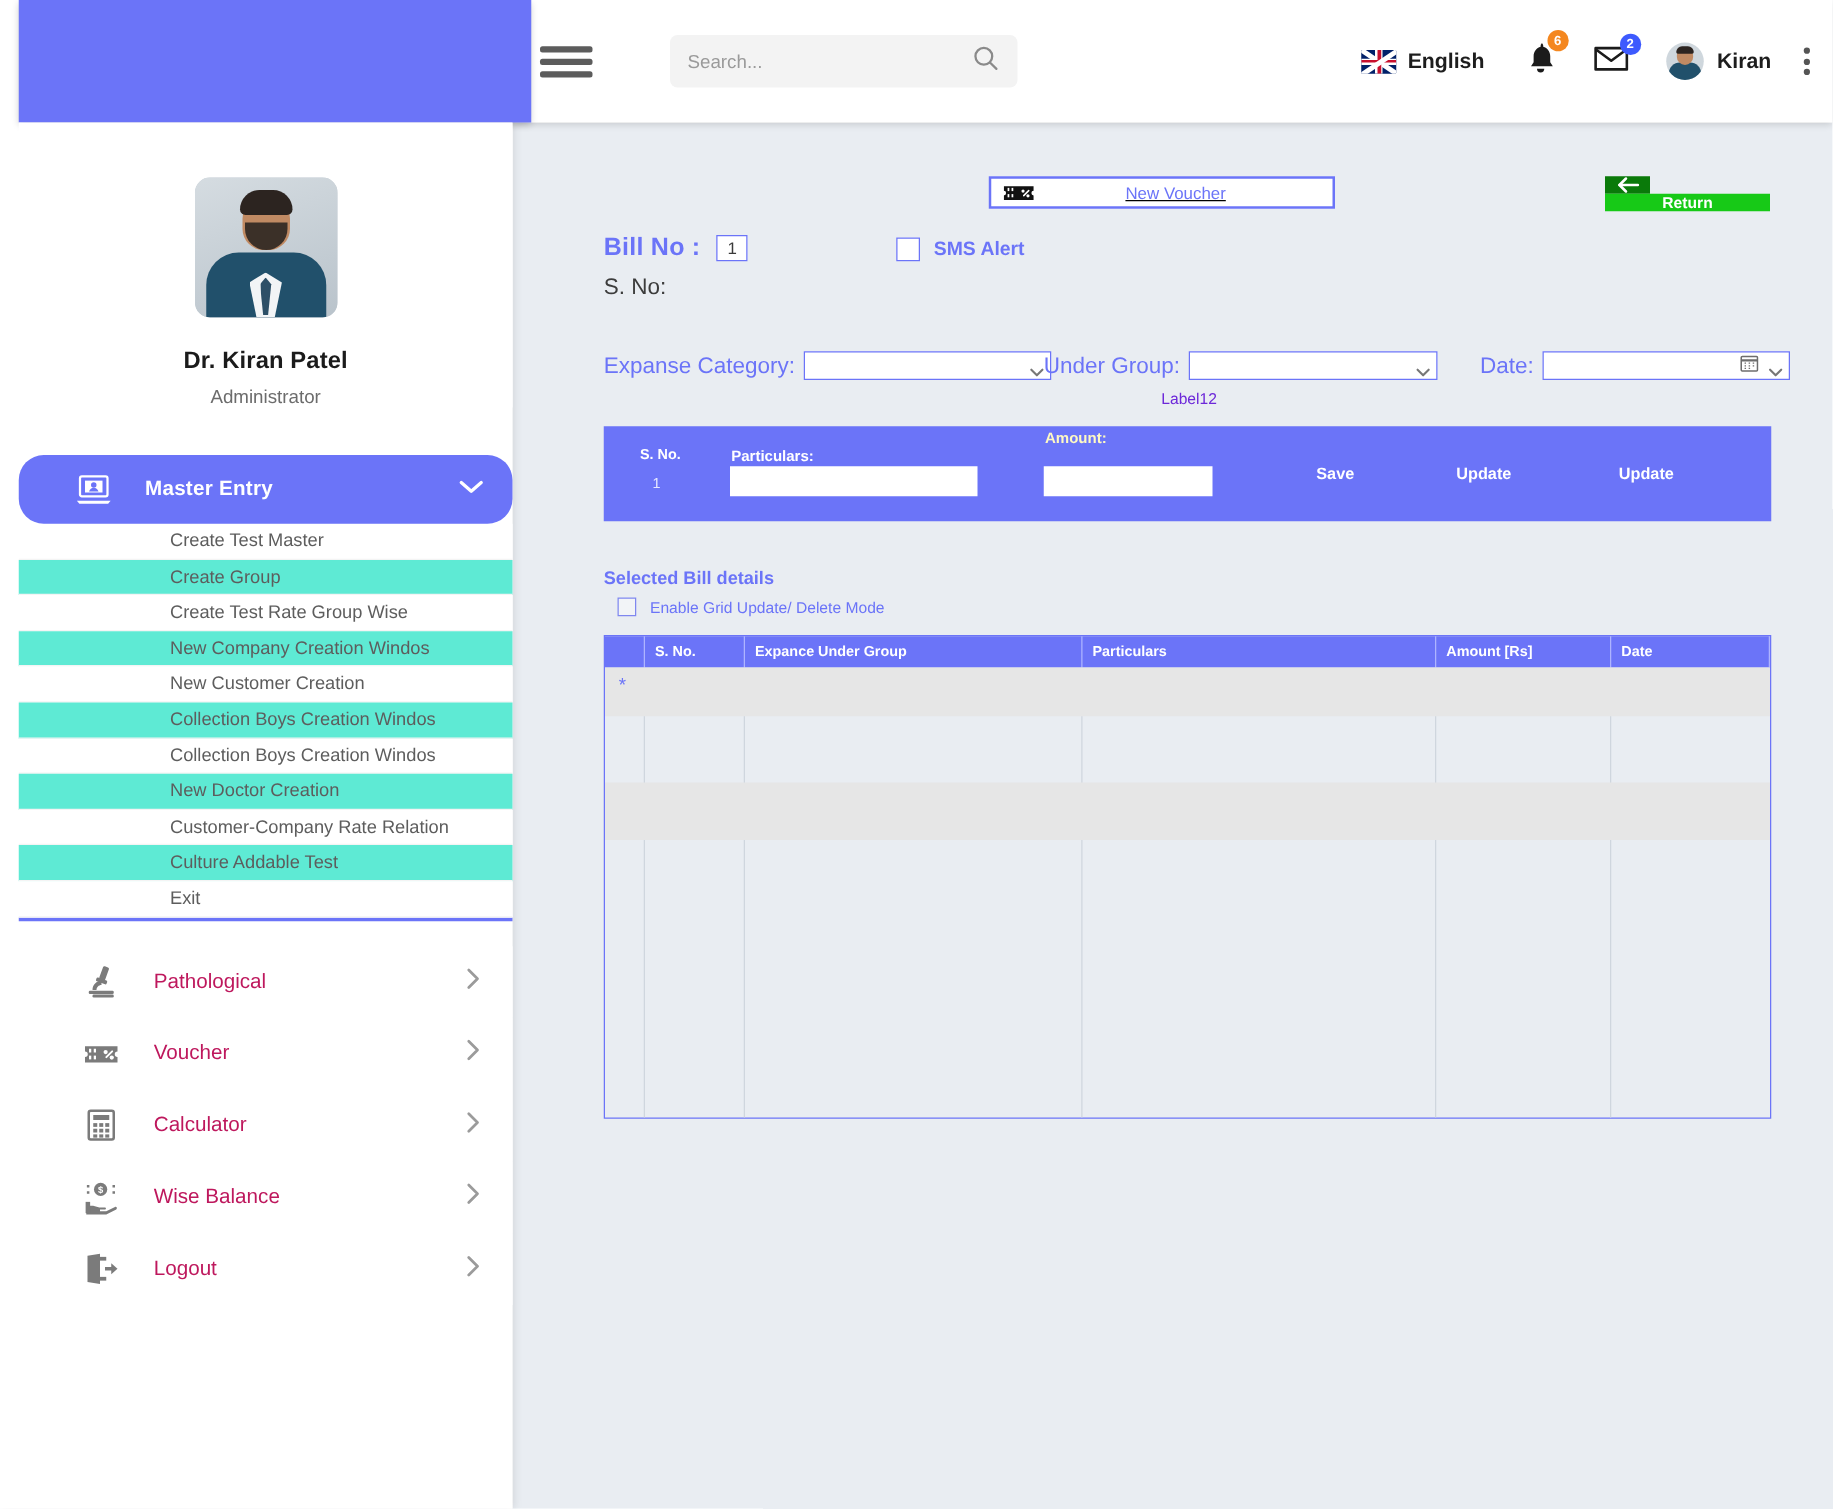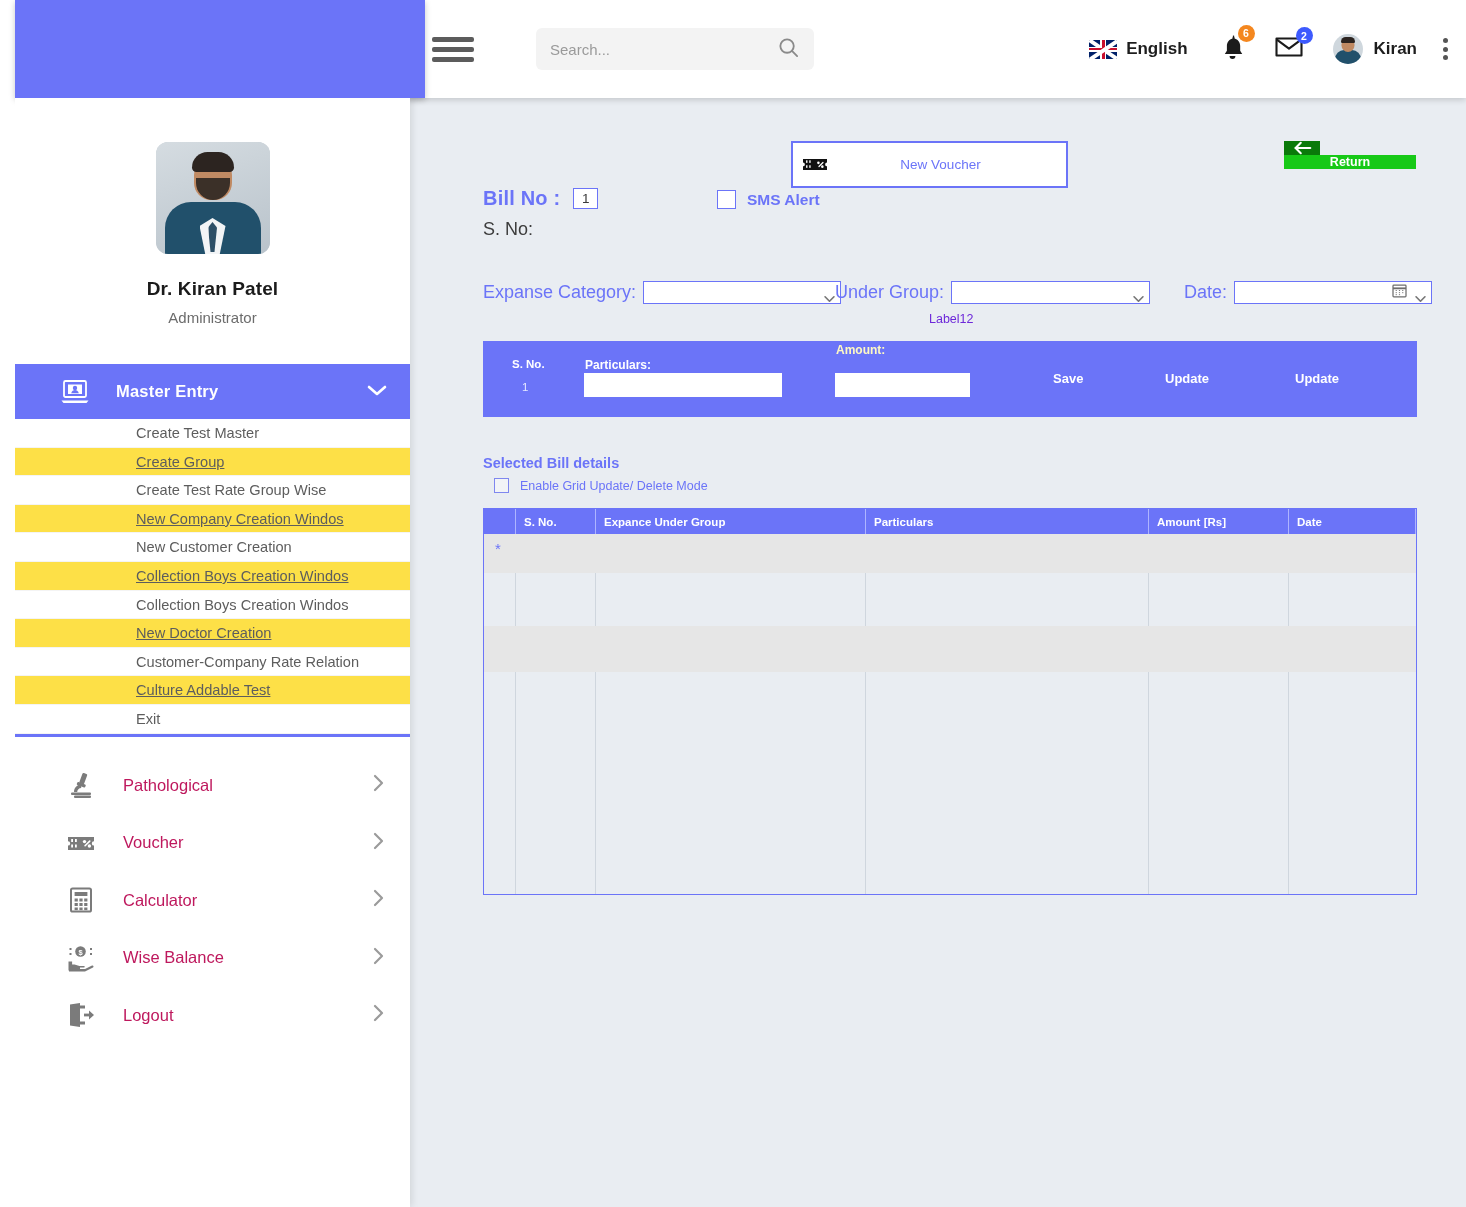--- a/index.html
+++ b/index.html
@@ -60,36 +60,36 @@
   #profile-name {
     margin-top: 24px; font-size: 19px; font-weight: 700; color: #1b1b1b; letter-spacing: .1px;
   }
   #profile-role { margin-top: 9px; font-size: 15px; color: #6c6c6c; }
 
   #menu-section { margin-top: 38px; }
   .menu-head {
     display: flex; align-items: center;
     height: 55px; padding: 0 22px 0 45px;
     background: #6b74f8; color: #fff;
-    cursor: pointer; position: relative;
+    cursor: pointer; position: relative; border-radius: 20px;
   }
   .menu-head .mi { width: 30px; height: 26px; margin-right: 26px; flex: 0 0 auto; }
   .menu-head .mlabel { font-size: 16.5px; font-weight: 700; letter-spacing: .2px; }
   .menu-head .chev { margin-left: auto; }
 
   .submenu { border-bottom: 3px solid #6b74f8; }
   .sub-item {
     height: 28.6px; line-height: 28.6px;
     padding-left: 121px;
     font-size: 14.6px; color: #5d5d5d;
     background: #ffffff; cursor: pointer;
     border-bottom: 1px solid #f4f4f4;
     white-space: nowrap;
   }
-  .sub-item.alt { background: #fde047; text-decoration: underline; }
+  .sub-item.alt { background: #5eead4; }
 
   #nav-list { margin-top: 20px; }
   .nav-item {
     display: flex; align-items: center;
     height: 57.5px; padding: 0 26px 0 52px;
     cursor: pointer; background: #fff;
   }
   .nav-item .ni { width: 28px; height: 28px; margin-right: 28px; flex: 0 0 auto; color:#7b7b7b; }
   .nav-item .nlabel { font-size: 16.5px; color: #be185d; }
   .nav-item .arr { margin-left: auto; color: #9b9b9b; }
@@ -155,23 +155,23 @@
   
   #main {
     position: absolute; left: 410px; top: 98px;
     width: 1056px; height: 1109px;
     background: #e9edf2;
     overflow: hidden;
   }
 
   #voucher-btn {
     position: absolute; left: 381px; top: 43px;
-    width: 277px; height: 47px;
+    width: 277px; height: 26px;
     background: #fff; border: 2px solid #6b74f8;
-    display: flex; align-items: center; cursor: pointer;
+    display: flex; align-items: center; cursor: pointer; text-decoration: underline;
   }
   #voucher-icon { width: 24px; height: 17px; margin-left: 10px; }
   #voucher-btn .vlabel {
     flex: 1; text-align: center; font-size: 13.5px; color: #6b74f8; margin-left: -12px;
   }
 
   #return-btn {
     position: absolute; left: 874px; top: 43px;
     width: 132px; height: 27px; display: flex; cursor: pointer; flex-direction: column;
   }

